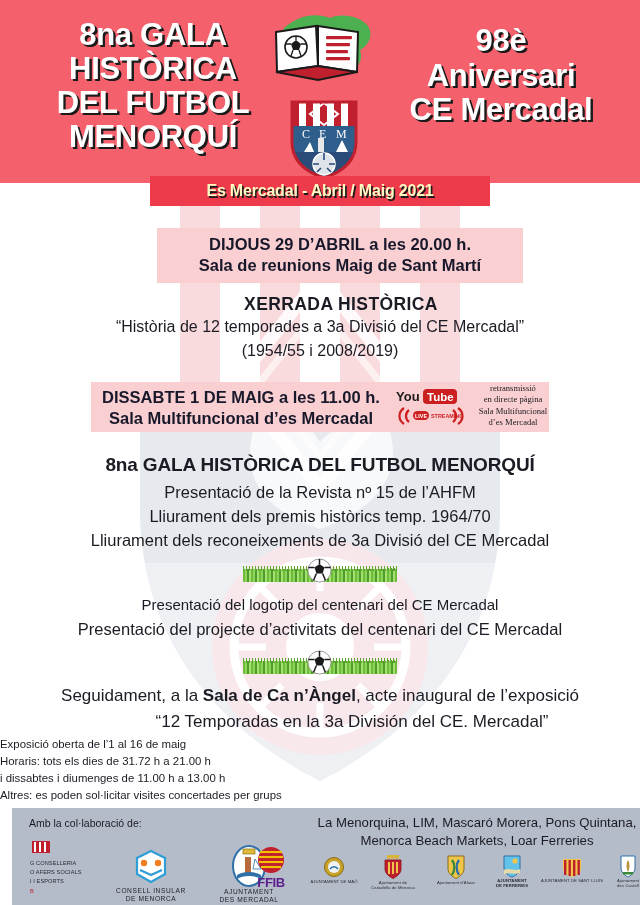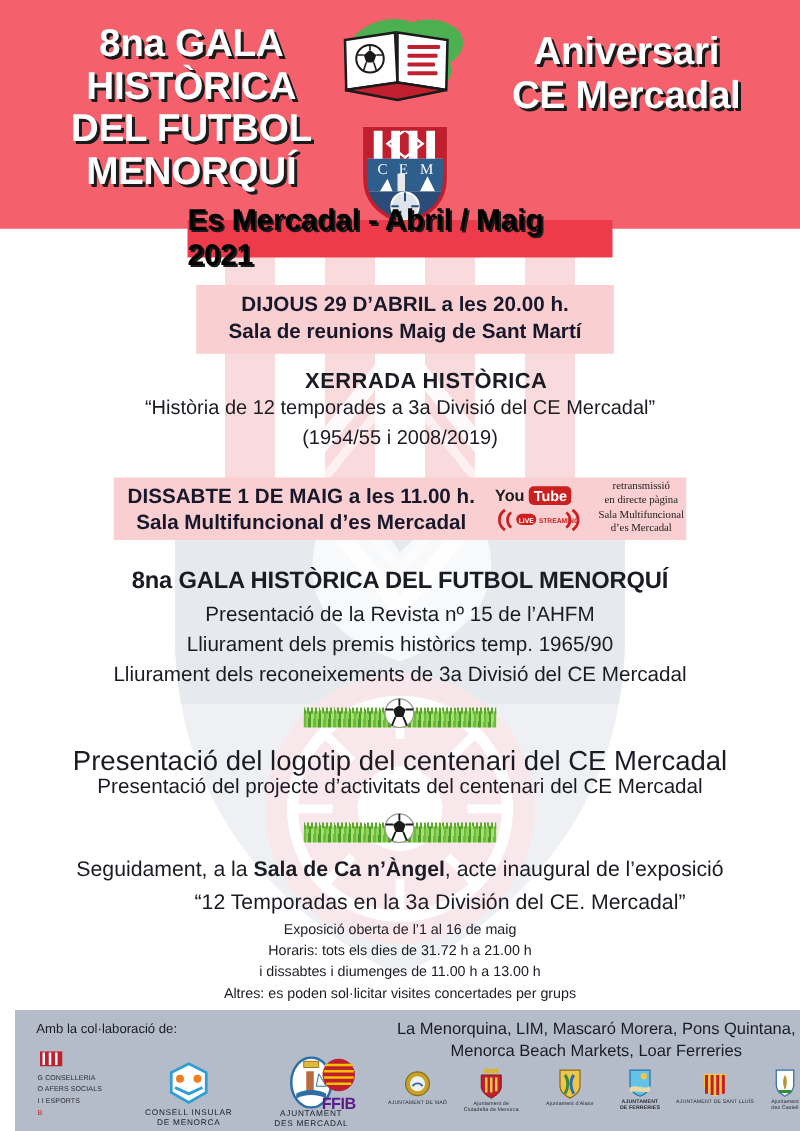--- a/index.html
+++ b/index.html
@@ -33,30 +33,30 @@
   }
   .hdr-logos{position:absolute;left:268px;top:10px;width:112px;height:168px;}
 
   
   .ribbon{
     position:absolute;left:150px;top:176px;width:340px;height:30px;
     background:#ee3b4b;z-index:3;
     display:flex;align-items:center;justify-content:center;
   }
   .ribbon span{
-    color:#000000;font-weight:bold;font-size:24px;letter-spacing:-.2px;
+    color:#fef9c3;font-weight:bold;font-size:16px;letter-spacing:-.2px;
     text-shadow:1.6px 1.6px 0 #1b1b1b;
   }
 
   
   .body{position:absolute;left:0;top:206px;width:640px;height:602px;z-index:2;}
 
   .hl{background:#f9cfd2;}
   .blk1{
-    position:absolute;left:157px;top:22px;width:334px;padding:6px 0 7px;
+    position:absolute;left:157px;top:22px;width:334px;padding:6px 16px 7px;
     text-align:center;color:#18182b;font-weight:bold;font-size:16.5px;line-height:1.28;
   }
   .blk2{
     position:absolute;left:91px;top:176px;width:458px;height:50px;
   }
   .blk2 .t{
     position:absolute;left:0;top:5px;width:300px;text-align:center;
     color:#18182b;font-weight:bold;font-size:16.5px;line-height:1.30;
   }
   .yt{position:absolute;left:303px;top:4px;width:76px;height:42px;}
@@ -68,28 +68,28 @@
   .ctr{position:absolute;left:0;width:640px;text-align:center;color:#1b1b24;}
   .t-xerrada{top:88px;font-weight:bold;font-size:17.5px;letter-spacing:.4px;padding-left:21px;}
   .t-quote{top:112px;font-size:16px;}
   .t-years{top:136px;font-size:16px;}
 
   .t-gala{top:248px;font-weight:bold;font-size:19px;letter-spacing:-.15px;}
   .t-l1{top:277px;font-size:16.5px;}
   .t-l2{top:301px;font-size:16.5px;}
   .t-l3{top:325px;font-size:16.5px;}
 
-  .t-l4{top:390px;font-size:22px;}
+  .t-l4{top:390px;font-size:15px;}
   .t-l5{top:414px;font-size:16.5px;}
 
   .t-seg{top:480px;font-size:17px;}
   .t-seg b{font-weight:bold;}
   .t-expo{top:506px;font-size:17px;margin-left:32px;}
 
-  .sm{position:absolute;left:0;width:640px;text-align:center;color:#1b1b24;font-size:11.4px;}
+  .sm{position:absolute;left:0;width:640px;text-align:left;color:#1b1b24;font-size:11.4px;}
   .s1{top:532px;} .s2{top:549px;} .s3{top:566px;} .s4{top:583px;}
 
   .divider{position:absolute;left:0;width:640px;height:26px;}
   .d1{top:352px;} .d2{top:444px;}
   .grass{position:absolute;left:243px;top:11px;width:154px;height:13px;
     background:
       repeating-linear-gradient(92deg,#6fbb3a 0 2px,#8fd45a 2px 4px,#4e9c2a 4px 6px,#a7e072 6px 8px);
     border-radius:1px;}
   .grass:after{content:"";position:absolute;left:0;top:-3px;width:100%;height:5px;
     background:repeating-linear-gradient(88deg,#5ca82c 0 1.5px,transparent 1.5px 3px);}
@@ -208,20 +208,21 @@
           <polygon points="48,54 54,42 60,54" fill="#ffffff"></polygon>
           <polygon points="16,54 22,44 26,54" fill="#ffffff"></polygon>
           <circle cx="36" cy="66" r="11" fill="#dfe3ea" stroke="#ffffff" stroke-width="1.5"></circle>
           <path d="M36 55 L36 62 M25 66 L31 66 M47 66 L41 66 M29 74 L33 70 M43 74 L39 70" stroke="#2b4c78" stroke-width="1.6"></path>
         </g>
         <path d="M4 4 H68 V44 C68 64 54 74 36 80 C18 74 4 64 4 44 Z" fill="none" stroke="#c0202e" stroke-width="3"></path>
       </svg>
     </div>
 
     <div class="hdr-right">
+      <div>98è</div>
       <div>Aniversari</div>
       <div>CE Mercadal</div>
     </div>
   </div>
 
   <div class="ribbon">
     <span>Es Mercadal - Abril / Maig 2021</span>
   </div>
 
   <div class="body">
@@ -257,21 +258,21 @@
       <div class="ytnote">
         <div>retransmissió</div>
         <div>en directe pàgina</div>
         <div>Sala Multifuncional</div>
         <div>d’es Mercadal</div>
       </div>
     </div>
 
     <div class="ctr t-gala">8na GALA HISTÒRICA DEL FUTBOL MENORQUÍ</div>
     <div class="ctr t-l1">Presentació de la Revista nº 15 de l’AHFM</div>
-    <div class="ctr t-l2">Lliurament dels premis històrics temp. 1965/90</div>
+    <div class="ctr t-l2">Lliurament dels premis històrics temp. 1964/70</div>
     <div class="ctr t-l3">Lliurament dels reconeixements de 3a Divisió del CE Mercadal</div>
 
     <div class="divider d1">
       <div class="grass"></div>
       <svg class="ball" viewBox="0 0 25 25">
         <circle cx="12.5" cy="12.5" r="11.5" fill="#ffffff" stroke="#9a9a9a" stroke-width="1"></circle>
         <polygon points="12.5,6 17.5,9.6 15.6,15.5 9.4,15.5 7.5,9.6" fill="#1b1b1b"></polygon>
         <path d="M12.5 1 L12.5 6 M1.4 9.6 L7.5 9.6 M23.6 9.6 L17.5 9.6 M6.5 22.5 L9.4 15.5 M18.5 22.5 L15.6 15.5" stroke="#1b1b1b" stroke-width="1.5" fill="none"></path>
       </svg>
     </div>

